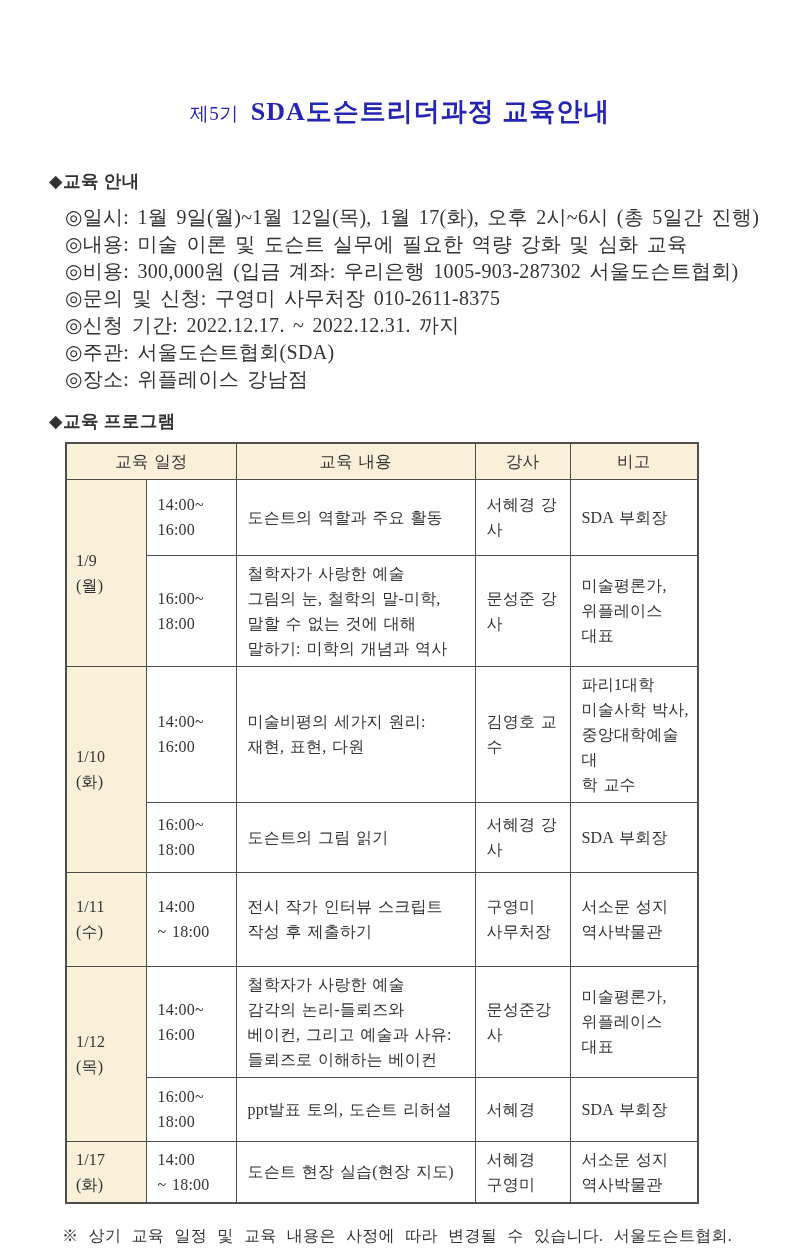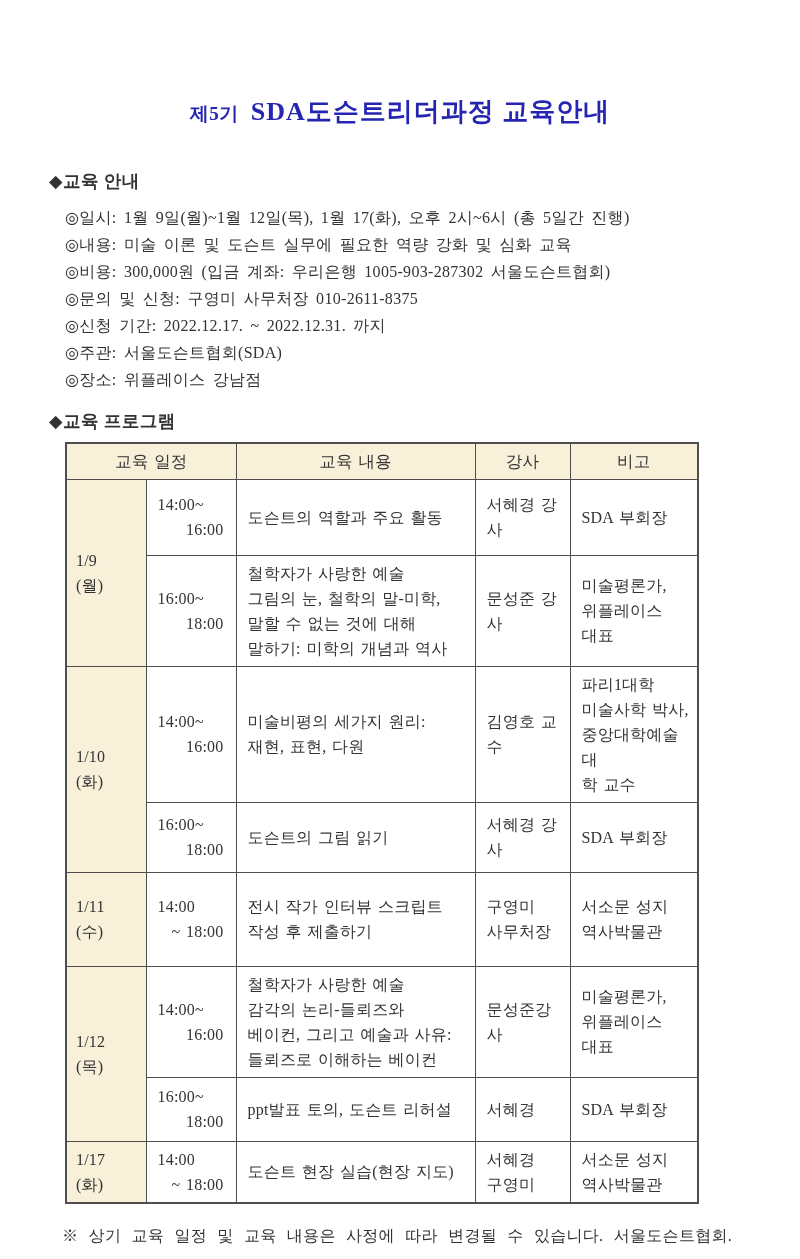--- a/index.html
+++ b/index.html
@@ -12,50 +12,50 @@
   html,body{margin:0;padding:0;}
   body{
     width:800px;height:1259px;background:#ffffff;
     font-family:"Liberation Serif","DejaVu Serif",serif;
     color:var(--text);
   }
   .page{width:800px;height:1259px;overflow:hidden;background:#fff;}
 
   
   .title-wrap{padding-top:94px;text-align:center;color:var(--title-blue);}
-  .title-prefix{font-size:19px;font-weight:bold;letter-spacing:0.5px;margin-right:12px;}
+  .title-prefix{font-size:19px;font-weight:normal;letter-spacing:0.5px;margin-right:12px;}
   .title-main{font-size:26px;font-weight:bold;letter-spacing:1px;}
 
   
   .section-header{margin:40px 0 0 49px;font-size:17.5px;font-weight:bold;letter-spacing:0.5px;}
   .section-header.program{margin-top:16px;}
 
   
   .info-list{margin:11px 0 0 65px;}
-  .info-item{font-size:16px;line-height:27px;letter-spacing:0.3px;word-spacing:3px;white-space:nowrap;}
+  .info-item{font-size:20px;line-height:27px;letter-spacing:0.3px;word-spacing:3px;white-space:nowrap;}
 
   
   table.program{
     margin:9px 0 0 65px;border-collapse:collapse;table-layout:fixed;width:632px;
     border:2.5px solid var(--table-border);
   }
   table.program th,table.program td{
     border:1.5px solid var(--table-border);
     font-size:16px;line-height:25px;letter-spacing:0.2px;word-spacing:1.5px;
     vertical-align:middle;overflow:hidden;
   }
   table.program th{
     background:var(--table-header-bg);font-weight:normal;text-align:center;
     padding:2px 2px;height:36px;font-size:16.5px;
   }
   td.date{background:var(--table-header-bg);padding:4px 4px 4px 9px;white-space:pre-line;}
   td.content,td.lecturer,td.note{padding:5px 6px 5px 11px;white-space:pre-line;text-align:left;}
   td.time{padding:5px 12px 5px 11px;}
   .time-l1{text-align:left;}
-  .time-l2{text-align:right;}
+  .time-l2{text-align:left;}
 
   tr.r-head{height:30px;}
   tr.r1{height:76px;} tr.r2{height:100px;}
   tr.r3{height:98px;} tr.r4{height:70px;}
   tr.r5{height:94px;}
   tr.r6{height:102px;} tr.r7{height:64px;}
   tr.r8{height:58px;}
 
   
   .footnote{margin:22px 8px 0 62px;font-size:16px;letter-spacing:0.3px;word-spacing:6px;white-space:nowrap;}

